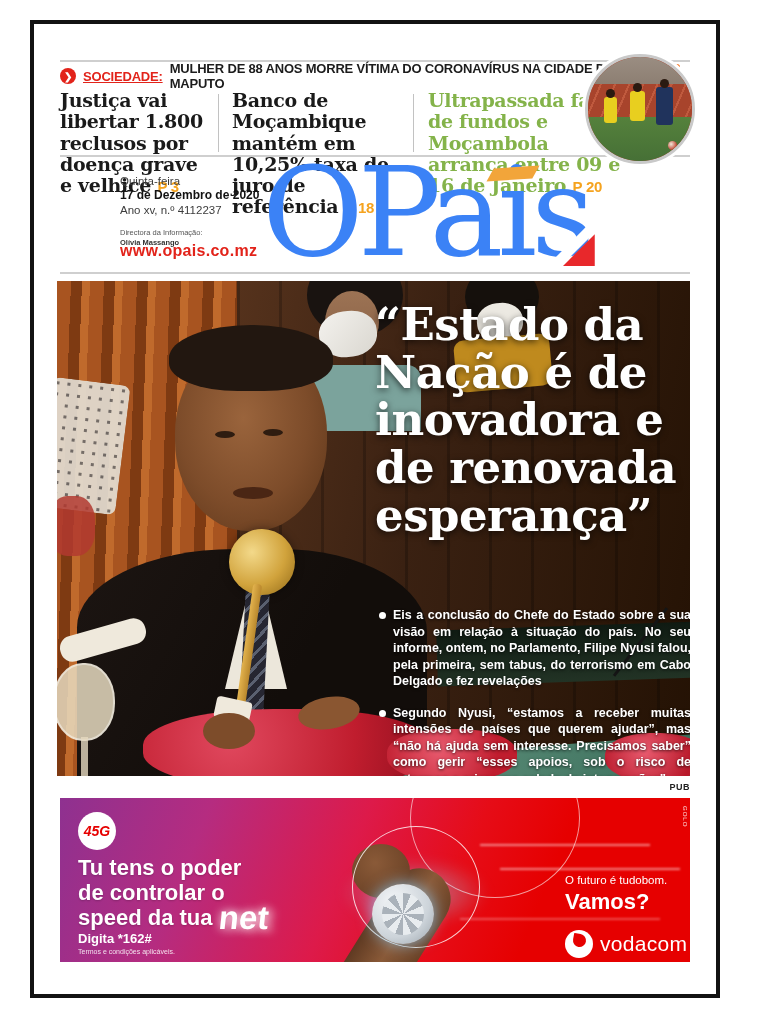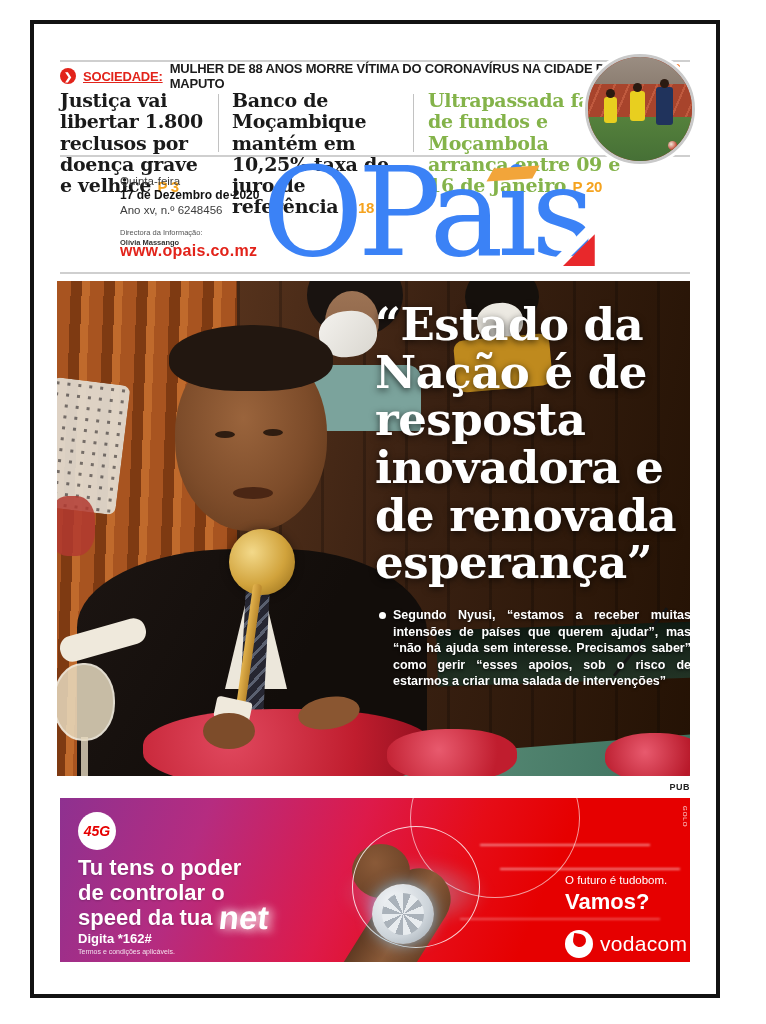--- a/index.html
+++ b/index.html
@@ -229,21 +229,21 @@
       <div class="cp-player" style="left:68px;top:30px;width:17px;height:38px;background:#20335c;"></div>
       <div class="cp-head" style="left:72px;top:22px;"></div>
       <div class="cp-ball" style="left:80px;top:84px;"></div>
     </div>
 
     <div class="rule" style="left:26px;top:131px;width:630px;height:2px;"></div>
 
     <div class="mast-left">
       <div>Quinta-feira</div>
       <div class="mast-date">17 de Dezembro de 2020</div>
-      <div>Ano xv, n.º 6248456</div>
+      <div>Ano xv, n.º 4112237</div>
       <div class="mast-dir">
         <div>Directora da Informação:</div>
         <b>Olívia Massango</b>
       </div>
     </div>
     <div class="mast-www">www.opais.co.mz</div>
 
     <div class="logo">
       <span>OPa</span><span class="li"><span>i</span><span class="accent"></span></span><span class="ls"><span>s</span><span class="flag-white"></span><span class="flag-red"></span></span>
     </div>
@@ -281,27 +281,30 @@
       <div class="ph flowers1"></div>
       <div class="ph flowers2"></div>
       <div class="ph flowers3"></div>
       <div class="ph cuff"></div>
       <div class="ph hand-l"></div>
       <div class="ph hand-r"></div>
 
       <div class="cover-headline">
         <div>“Estado da</div>
         <div>Nação é de</div>
-        <div>resposta</div>
         <div>inovadora e</div>
         <div>de renovada</div>
         <div>esperança”</div>
       </div>
 
       <div class="cover-bullets">
+        <div class="bullet">
+          <span class="dot"></span>
+          <span>Eis a conclusão do Chefe do Estado sobre a sua visão em relação à situação do país. No seu informe, ontem, no Parlamento, Filipe Nyusi falou, pela primeira, sem tabus, do terrorismo em Cabo Delgado e fez revelações</span>
+        </div>
         <div class="bullet">
           <span class="dot"></span>
           <span>Segundo Nyusi, “estamos a receber muitas intensões de países que querem ajudar”, mas  “não há ajuda sem interesse. Precisamos saber” como gerir “esses apoios, sob o risco de estarmos a criar uma salada de intervenções”</span>
         </div>
       </div>
     </div>
 
     <div class="pub">PUB</div>
 
     <div class="ad">

